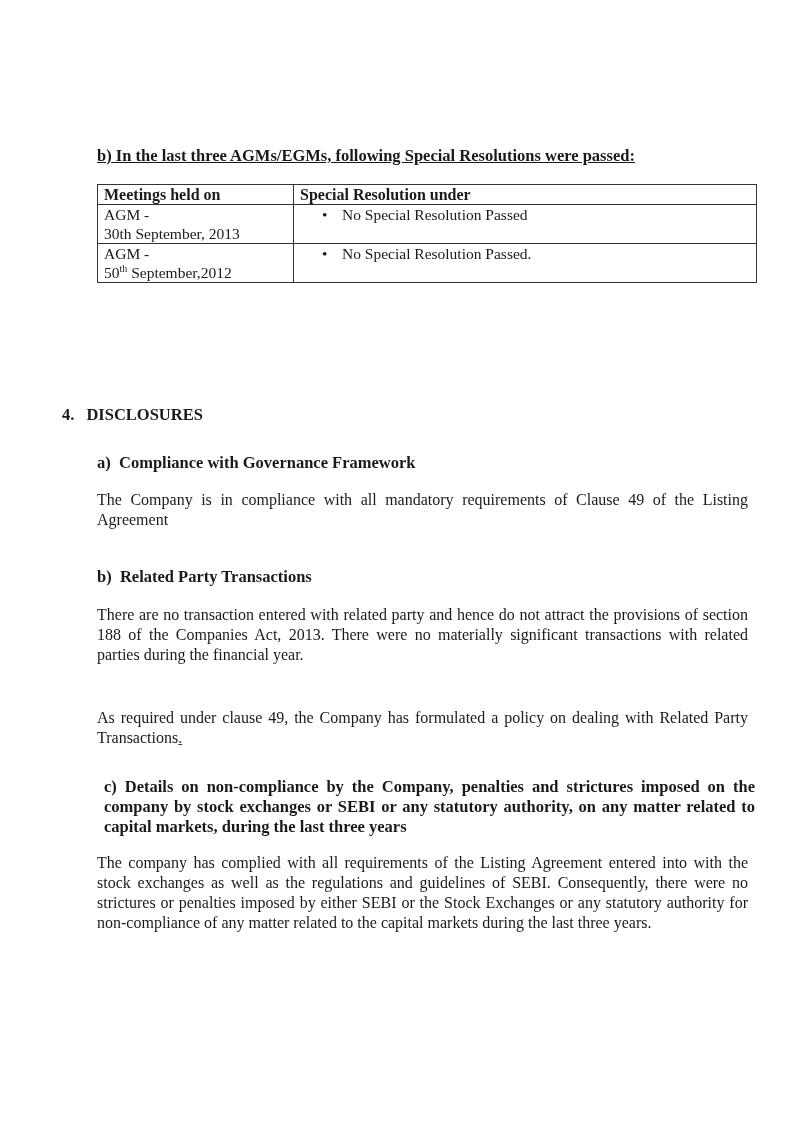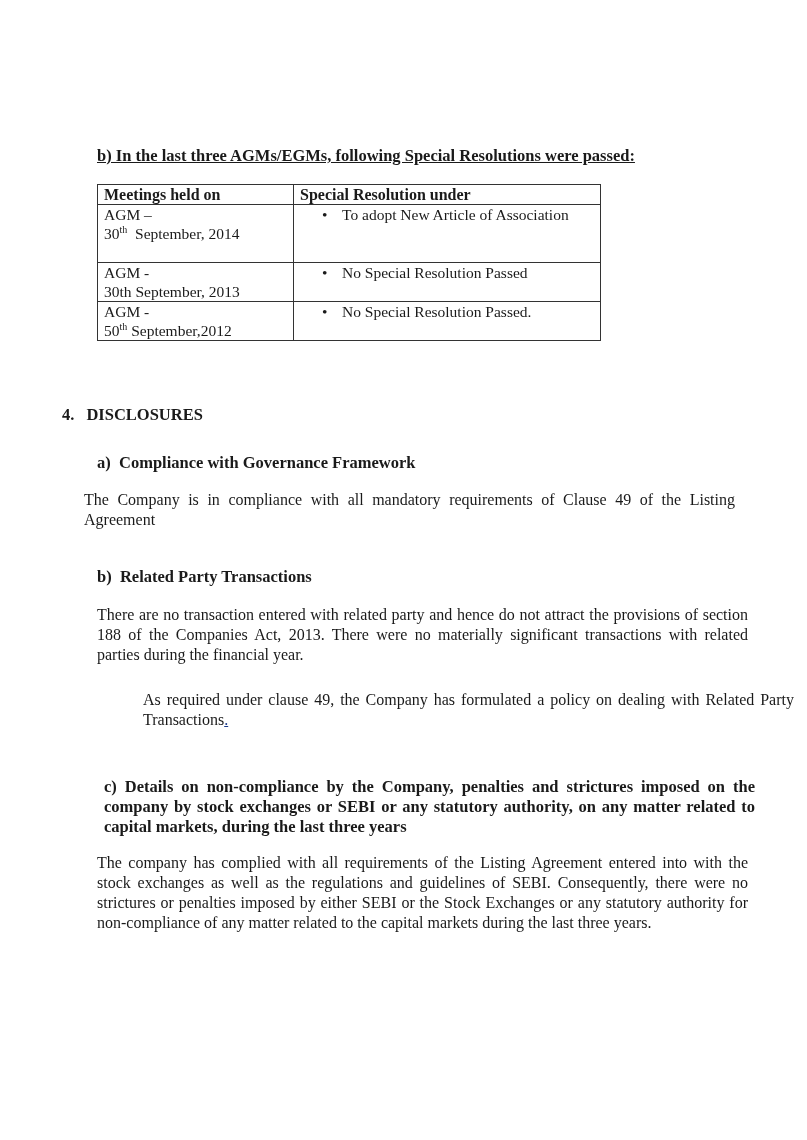--- a/index.html
+++ b/index.html
@@ -6,21 +6,21 @@
   body {
     width: 807px; height: 1140px; position: relative; overflow: hidden;
     font-family: "Liberation Serif", serif; color: #1a1a1a;
   }
   .abs { position: absolute; }
   .h-b { font-weight: bold; font-size: 16.5px; }
   .p { font-size: 16px; line-height: 20px; text-align: justify; }
   .bold { font-weight: normal; }
 
   table.res {
-    position: absolute; left: 97px; top: 184px; width: 504px;
+    position: absolute; left: 97px; top: 184px; width: 660px;
     border-collapse: collapse; font-size: 15.5px;
   }
   table.res td, table.res th {
     border: 1.3px solid #333; vertical-align: top; padding: 0 6px; text-align: left;
     line-height: 19px;
   }
   table.res th { font-weight: bold; font-size: 16px; height: 19px; }
   .col1 { width: 183px; }
   .row1 td { height: 57px; }
   .row2 td { height: 38px; }
@@ -33,27 +33,20 @@
 <body>
 
 <div class="abs h-b" style="left:97px; top:146px;text-decoration:underline;">b) In the last three AGMs/EGMs, following Special Resolutions were passed:</div>
 
 <table class="res">
   <tbody>
       <tr>
     <th class="col1">Meetings held on</th>
     <th>Special Resolution under</th>
   </tr>
-  <tr class="row1">
-    <td>
-      <div>AGM –</div>
-      <div><span>30</span><sup>th</sup><span style="white-space:pre">  September, 2014</span></div>
-    </td>
-    <td><span class="bullet">•</span><span>To adopt New Article of Association</span></td>
-  </tr>
   <tr class="row2">
     <td>
       <div>AGM -</div>
       <div><span>30th</span><span style="white-space:pre"> September, 2013</span></div>
     </td>
     <td><span class="bullet">•</span><span>No Special Resolution Passed</span></td>
   </tr>
   <tr class="row3">
     <td>
       <div>AGM -</div>
@@ -62,20 +55,20 @@
     <td><span class="bullet">•</span><span>No Special Resolution Passed.</span></td>
   </tr>
 </tbody>
   </table>
 
 <div class="abs h-b" style="left:62px; top:397px;margin-top:8px;">
   <span>4.</span><span style="display:inline-block;width:12px"></span><span>DISCLOSURES</span>
 </div>
 
 <div class="abs h-b" style="left:97px; top:453px; white-space:pre;">a)  Compliance with Governance Framework</div>
-<div class="abs p" style="left:84px; top:490px; width:651px;">The Company is in compliance with all mandatory requirements of Clause 49 of the Listing Agreement</div>
+<div class="abs p" style="left:97px; top:490px; width:651px;">The Company is in compliance with all mandatory requirements of Clause 49 of the Listing Agreement</div>
 
 <div class="abs h-b" style="left:97px; top:567px; white-space:pre;">b)  Related Party Transactions</div>
 <div class="abs p" style="left:97px; top:605px; width:651px;">There are no transaction entered with related party and hence do not attract the provisions of section 188 of the Companies Act, 2013. There were no materially significant transactions with related parties during the financial year.</div>
-<div class="abs p" style="left:97px; top:690px; width:651px;margin-left:46px;"><span>As required under clause 49, the Company has formulated a policy on dealing with Related Party Transactions</span><span class="u">.</span></div>
+<div class="abs p" style="left:97px; top:708px; width:651px;"><span>As required under clause 49, the Company has formulated a policy on dealing with Related Party Transactions</span><span class="u">.</span></div>
 
 <div class="abs h-b p" style="left:104px; top:777px; width:651px; font-size:16.5px; white-space:normal;">c)  Details on non-compliance by the Company, penalties and strictures imposed on the company by stock exchanges or SEBI or any statutory authority, on any matter related to capital markets, during the last three years</div>
 <div class="abs p" style="left:97px; top:853px; width:651px;"><span>The company has complied with all requirements of the Listing Agreement entered into with the stock exchanges as well as the regulations and guidelines of SEBI. Consequently, there were no strictures or penalties imposed by either SEBI or the Stock Exchanges or any statutory authority for non-compliance of any matter related to the capital markets during</span> <span class="bold">the last three years.</span></div>
 
 </body></html>

